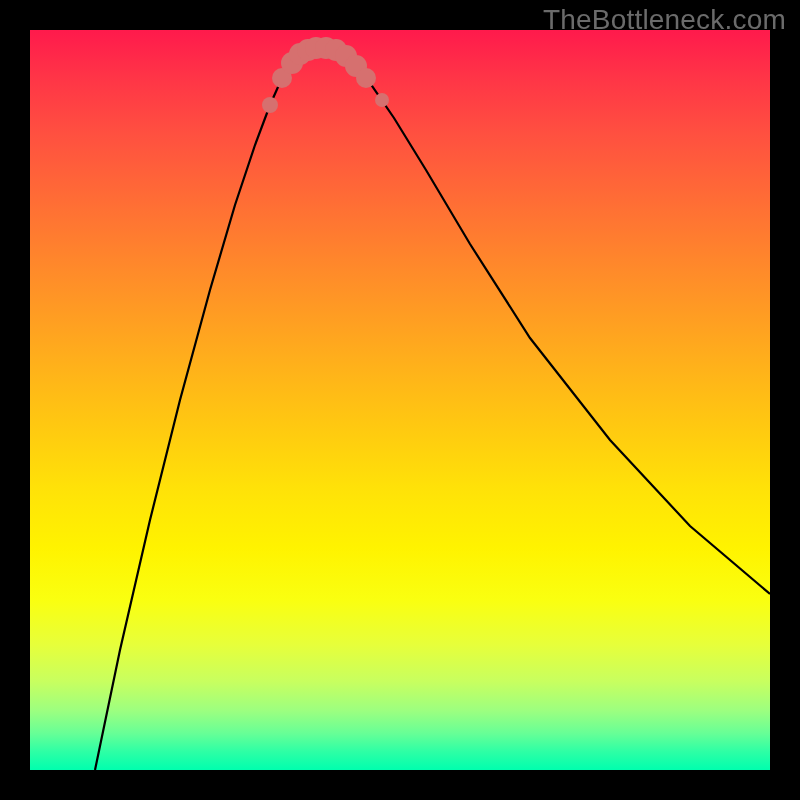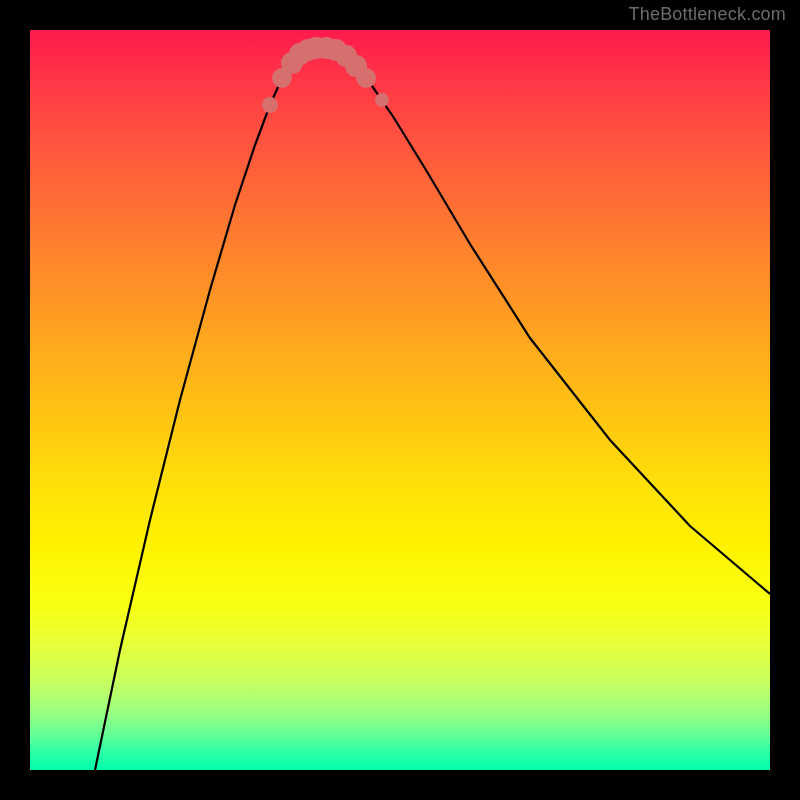--- a/index.html
+++ b/index.html
@@ -58,21 +58,21 @@
     top: 0;
     width: 100%;
     height: 100%;
     overflow: visible;
   }
   .watermark {
     position: absolute;
     top: 4px;
     right: 14px;
     color: #6b6b6b;
-    font-size: 18px;
+    font-size: 28px;
     font-weight: 400;
     letter-spacing: 0.2px;
   }
 </style>
 </head>
 <body>
 
 <div class="frame">
 
   <div class="plot-area">

